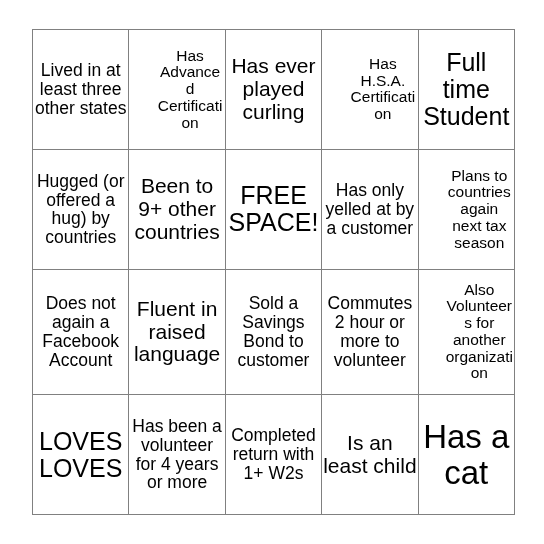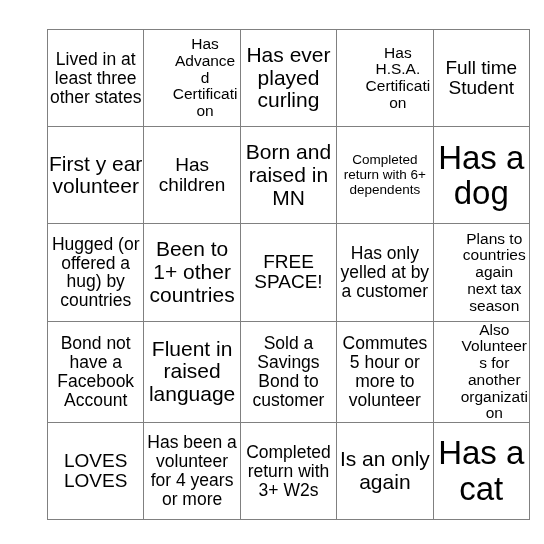--- a/index.html
+++ b/index.html
@@ -9,21 +9,21 @@
     width: 544px;
     height: 544px;
     overflow: hidden;
   }
   body {
     font-family: "Liberation Sans", sans-serif;
     color: #000000;
   }
   #bingo-card {
     position: absolute;
-    left: 47px;
+    left: 32px;
     top: 29px;
     width: 483px;
     height: 486px;
     box-sizing: border-box;
     border-collapse: collapse;
     table-layout: fixed;
   }
   #bingo-card tr { height: 97.2px; }
   #bingo-card td {
     border: 1px solid #808080;
@@ -38,21 +38,21 @@
   }
   .cell-text {
     display: block;
     white-space: pre-line;
   }
   
   .fs-xs   { font-size: 13.5px; }
   .fs-sm   { font-size: 15.5px; margin-left: 26px; }
   .fs-md   { font-size: 17.5px; }
   .fs-lg   { font-size: 21px; }
-  .fs-xl   { font-size: 19px; }
+  .fs-xl   { font-size: 25px; }
   .fs-xxl  { font-size: 33px; }
 </style>
 </head>
 <body>
 
 <table id="bingo-card">
   <tbody>
       <tr>
         <td>
           <span class="cell-text fs-md">Lived in at least three other states</span>
@@ -65,80 +65,63 @@
         </td>
         <td>
           <span class="cell-text fs-sm">Has H.S.A. Certification</span>
         </td>
         <td>
           <span class="cell-text fs-xl">Full time Student</span>
         </td>
       </tr>
       <tr>
         <td>
-          <span class="cell-text fs-lg">First y ear volunteer</span>
-        </td>
-        <td>
-          <span class="cell-text fs-xl">Has children</span>
-        </td>
-        <td>
-          <span class="cell-text fs-lg">Born and raised in MN</span>
-        </td>
-        <td>
-          <span class="cell-text fs-xs">Completed return with 6+ dependents</span>
-        </td>
-        <td>
-          <span class="cell-text fs-xxl">Has a dog</span>
-        </td>
-      </tr>
-      <tr>
-        <td>
           <span class="cell-text fs-md">Hugged (or offered a hug) by countries</span>
         </td>
         <td>
-          <span class="cell-text fs-lg">Been to 1+ other countries</span>
+          <span class="cell-text fs-lg">Been to 9+ other countries</span>
         </td>
         <td>
           <span class="cell-text fs-xl">FREE SPACE!</span>
         </td>
         <td>
           <span class="cell-text fs-md">Has only yelled at by a customer</span>
         </td>
         <td>
           <span class="cell-text fs-sm">Plans to countries again next tax season</span>
         </td>
       </tr>
       <tr>
         <td>
-          <span class="cell-text fs-md">Bond not have a Facebook Account</span>
+          <span class="cell-text fs-md">Does not again a Facebook Account</span>
         </td>
         <td>
           <span class="cell-text fs-lg">Fluent in raised language</span>
         </td>
         <td>
           <span class="cell-text fs-md">Sold a Savings Bond to customer</span>
         </td>
         <td>
-          <span class="cell-text fs-md">Commutes 5 hour or more to volunteer</span>
+          <span class="cell-text fs-md">Commutes 2 hour or more to volunteer</span>
         </td>
         <td>
           <span class="cell-text fs-sm">Also Volunteers for another organization</span>
         </td>
       </tr>
       <tr>
         <td>
           <span class="cell-text fs-xl">LOVES LOVES</span>
         </td>
         <td>
           <span class="cell-text fs-md">Has been a volunteer for 4 years or more</span>
         </td>
         <td>
-          <span class="cell-text fs-md">Completed return with 3+ W2s</span>
+          <span class="cell-text fs-md">Completed return with 1+ W2s</span>
         </td>
         <td>
-          <span class="cell-text fs-lg">Is an only again</span>
+          <span class="cell-text fs-lg">Is an least child</span>
         </td>
         <td>
           <span class="cell-text fs-xxl">Has a cat</span>
         </td>
       </tr>
     </tbody>
 </table>
 
 </body></html>

